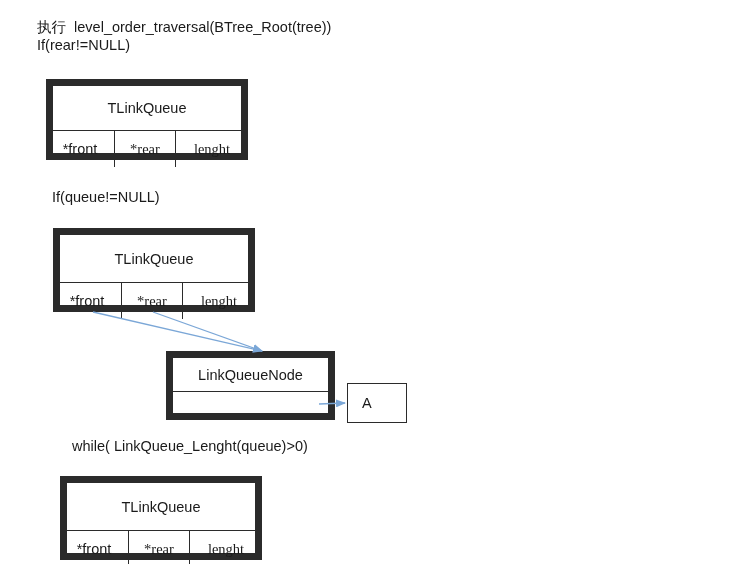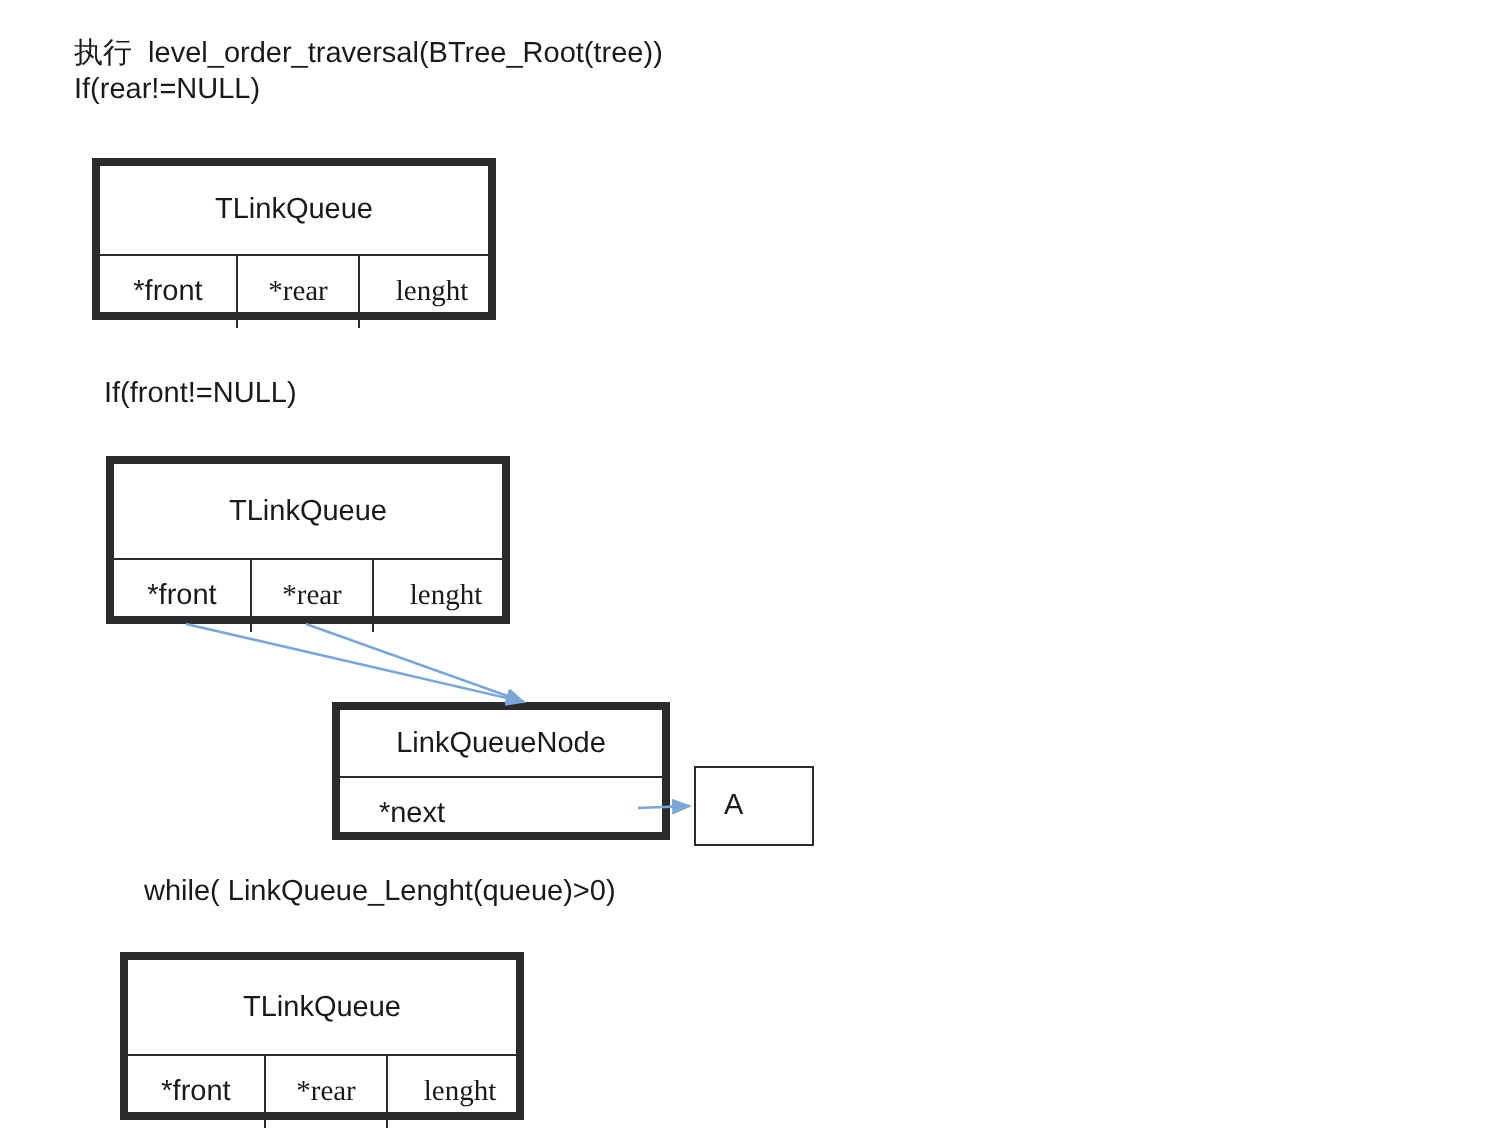--- a/index.html
+++ b/index.html
@@ -24,21 +24,21 @@
   }
   .code-line {
     position: absolute;
     font-size: 14.5px;
     line-height: 1.35;
     white-space: pre;
     color: #1a1a1a;
   }
   .struct-box {
     position: absolute;
-    border: 4px solid #8b5cf6;
+    border: 7px solid #8b5cf6;
     background: #ffffff;
     box-sizing: border-box;
   }
   .struct-header {
     position: absolute;
     left: 0;
     top: 0;
     width: 100%;
     display: flex;
     align-items: center;
@@ -47,20 +47,21 @@
     border-bottom: 1px solid #2b2b2b;
     font-size: 14.5px;
     color: #1a1a1a;
   }
   .struct-fields {
     position: absolute;
     left: 0;
     width: 100%;
     display: flex;
     box-sizing: border-box;
+    justify-content: center;
   }
   .struct-cell {
     display: flex;
     align-items: center;
     justify-content: center;
     box-sizing: border-box;
     font-size: 14.5px;
     color: #1a1a1a;
     height: 100%;
   }
@@ -91,21 +92,21 @@
     overflow: visible;
   }
 </style>
 </head>
 <body style="width: 743px; height: 564px; background: rgb(255, 255, 255); color: rgb(26, 26, 26);">
 
 <div id="canvas"></div>
 
 <div class="code-line" style="left: 37px; top: 18px;">执行  level_order_traversal(BTree_Root(tree))</div>
 <div class="code-line" style="left: 37px; top: 36px;">If(rear!=NULL)</div>
-<div class="code-line" style="left: 52px; top: 188px;">If(front!=NULL)</div>
+<div class="code-line" style="left: 52px; top: 188px;">If(queue!=NULL)</div>
 <div class="code-line" style="left: 72px; top: 437px;">while( LinkQueue_Lenght(queue)&gt;0)</div>
 
 <div class="struct-box" style="left: 46px; top: 79px; width: 202px; height: 81px; border-color: rgb(43, 43, 43);">
   <div class="struct-header" style="height: 45px; border-bottom-color: rgb(43, 43, 43);">TLinkQueue</div>
   <div class="struct-fields" style="top: 45px; height: 36px;">
     <div class="struct-cell" style="width: 68px; flex: 0 0 68px; border-left-color: rgb(43, 43, 43);">*front</div>
     <div class="struct-cell" style="width: 61px; flex: 0 0 61px; border-left-color: rgb(43, 43, 43);">*rear</div>
     <div class="struct-cell" style="width: 73px; flex: 0 0 73px; border-left-color: rgb(43, 43, 43);">lenght</div>
   </div>
 </div>
@@ -115,21 +116,20 @@
   <div class="struct-fields" style="top: 48px; height: 36px;">
     <div class="struct-cell" style="width: 68px; flex: 0 0 68px; border-left-color: rgb(43, 43, 43);">*front</div>
     <div class="struct-cell" style="width: 61px; flex: 0 0 61px; border-left-color: rgb(43, 43, 43);">*rear</div>
     <div class="struct-cell" style="width: 73px; flex: 0 0 73px; border-left-color: rgb(43, 43, 43);">lenght</div>
   </div>
 </div>
 
 <div class="struct-box" style="left: 166px; top: 351px; width: 169px; height: 69px; border-color: rgb(43, 43, 43);">
   <div class="struct-header" style="height: 34px; border-bottom-color: rgb(43, 43, 43);">LinkQueueNode</div>
   <div class="struct-fields" style="top: 34px; height: 35px;">
-    <div class="struct-cell" style="width: 72px; flex: 0 0 72px; border-left-color: rgb(43, 43, 43);">*next</div>
   </div>
 </div>
 
 <div class="struct-box" style="left: 60px; top: 476px; width: 202px; height: 84px; border-color: rgb(43, 43, 43);">
   <div class="struct-header" style="height: 48px; border-bottom-color: rgb(43, 43, 43);">TLinkQueue</div>
   <div class="struct-fields" style="top: 48px; height: 36px;">
     <div class="struct-cell" style="width: 68px; flex: 0 0 68px; border-left-color: rgb(43, 43, 43);">*front</div>
     <div class="struct-cell" style="width: 61px; flex: 0 0 61px; border-left-color: rgb(43, 43, 43);">*rear</div>
     <div class="struct-cell" style="width: 73px; flex: 0 0 73px; border-left-color: rgb(43, 43, 43);">lenght</div>
   </div>

